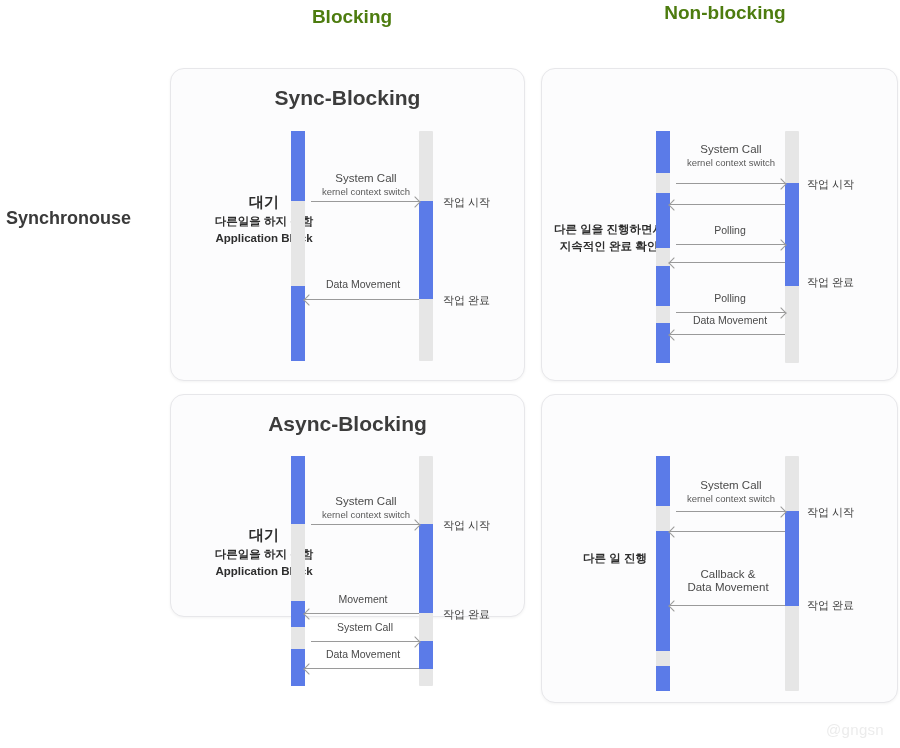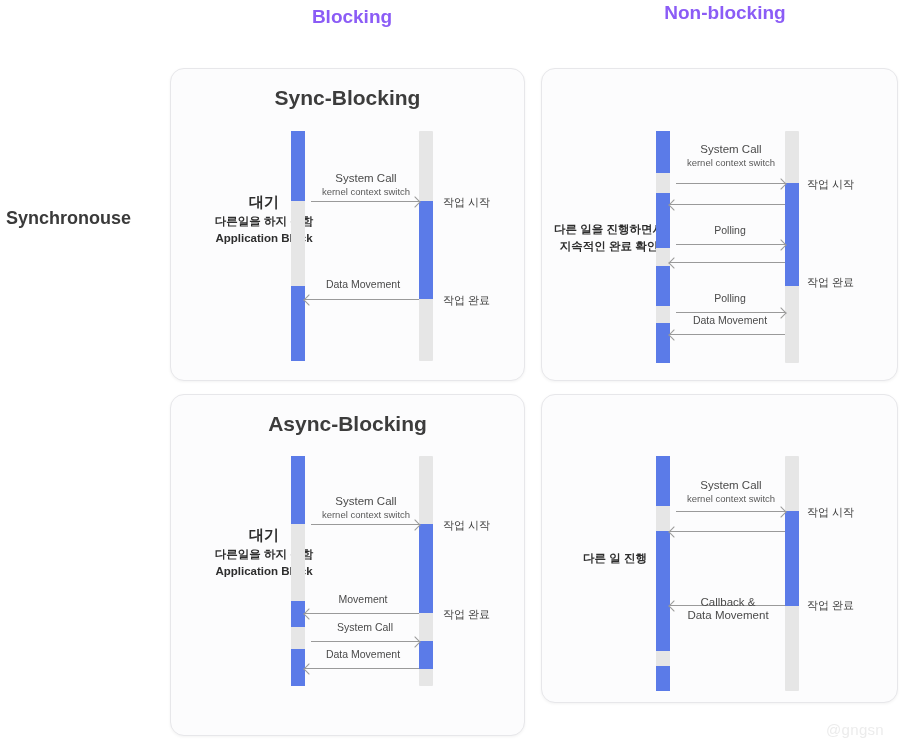--- a/index.html
+++ b/index.html
@@ -11,21 +11,21 @@
     color: #3c3c3c;
     overflow: hidden;
   }
   #root { position: relative; width: 900px; height: 748px; }
 
   
   .col-header {
     position: absolute;
     font-size: 19px;
     font-weight: 700;
-    color: #8b5cf6;
+    color: #4d7c0f;
     text-align: center;
     white-space: nowrap;
   }
   #col-header-blocking { left: 252px; top: 6px; width: 200px; }
   #col-header-nonblocking { left: 625px; top: 2px; width: 200px; }
 
   
   .row-label {
     position: absolute;
     font-size: 18px;
@@ -39,21 +39,21 @@
   
   .panel {
     position: absolute;
     background: #fcfcfd;
     border: 1px solid #e7e7ea;
     border-radius: 14px;
     box-shadow: 0 1px 3px rgba(0,0,0,0.05);
   }
   #panel-sync-blocking     { left: 170px; top: 68px;  width: 355px; height: 313px; }
   #panel-sync-nonblocking  { left: 541px; top: 68px;  width: 357px; height: 313px; }
-  #panel-async-blocking    { left: 170px; top: 394px; width: 355px; height: 342px; }
+  #panel-async-blocking    { left: 170px; top: 394px; width: 355px; height: 223px; }
   #panel-async-nonblocking { left: 541px; top: 394px; width: 357px; height: 309px; }
 
   .panel-title {
     position: absolute;
     top: 17px; left: 0; right: 0;
     text-align: center;
     font-size: 21px;
     font-weight: 700;
     color: #3c3c3c;
     white-space: nowrap;
@@ -261,21 +261,21 @@
 
     <div class="arrow right" style="left:134px; top:116px; width:109px;"></div>
     <div class="arrow-label big" style="left:124px; top:84px; width:130px;">
       <span>System Call</span>
       <span class="sub">kernel context switch</span>
     </div>
 
     <div class="arrow left" style="left:128px; top:136px; width:115px;"></div>
 
     <div class="arrow left" style="left:128px; top:210px; width:115px;"></div>
-    <div class="arrow-label big" style="left:122px; top:173px; width:128px;margin-top:28px;">
+    <div class="arrow-label big" style="left:122px; top:173px; width:128px;">
       <span>Callback &amp;</span>
       <span class="sub" style="font-size:11.5px;color:#4a4a4a;">Data Movement</span>
     </div>
 
     <div class="side-note" style="left:265px; top:110px;">작업 시작</div>
     <div class="side-note" style="left:265px; top:203px;">작업 완료</div>
   </div>
 
   <div id="watermark">@gngsn</div>
 

